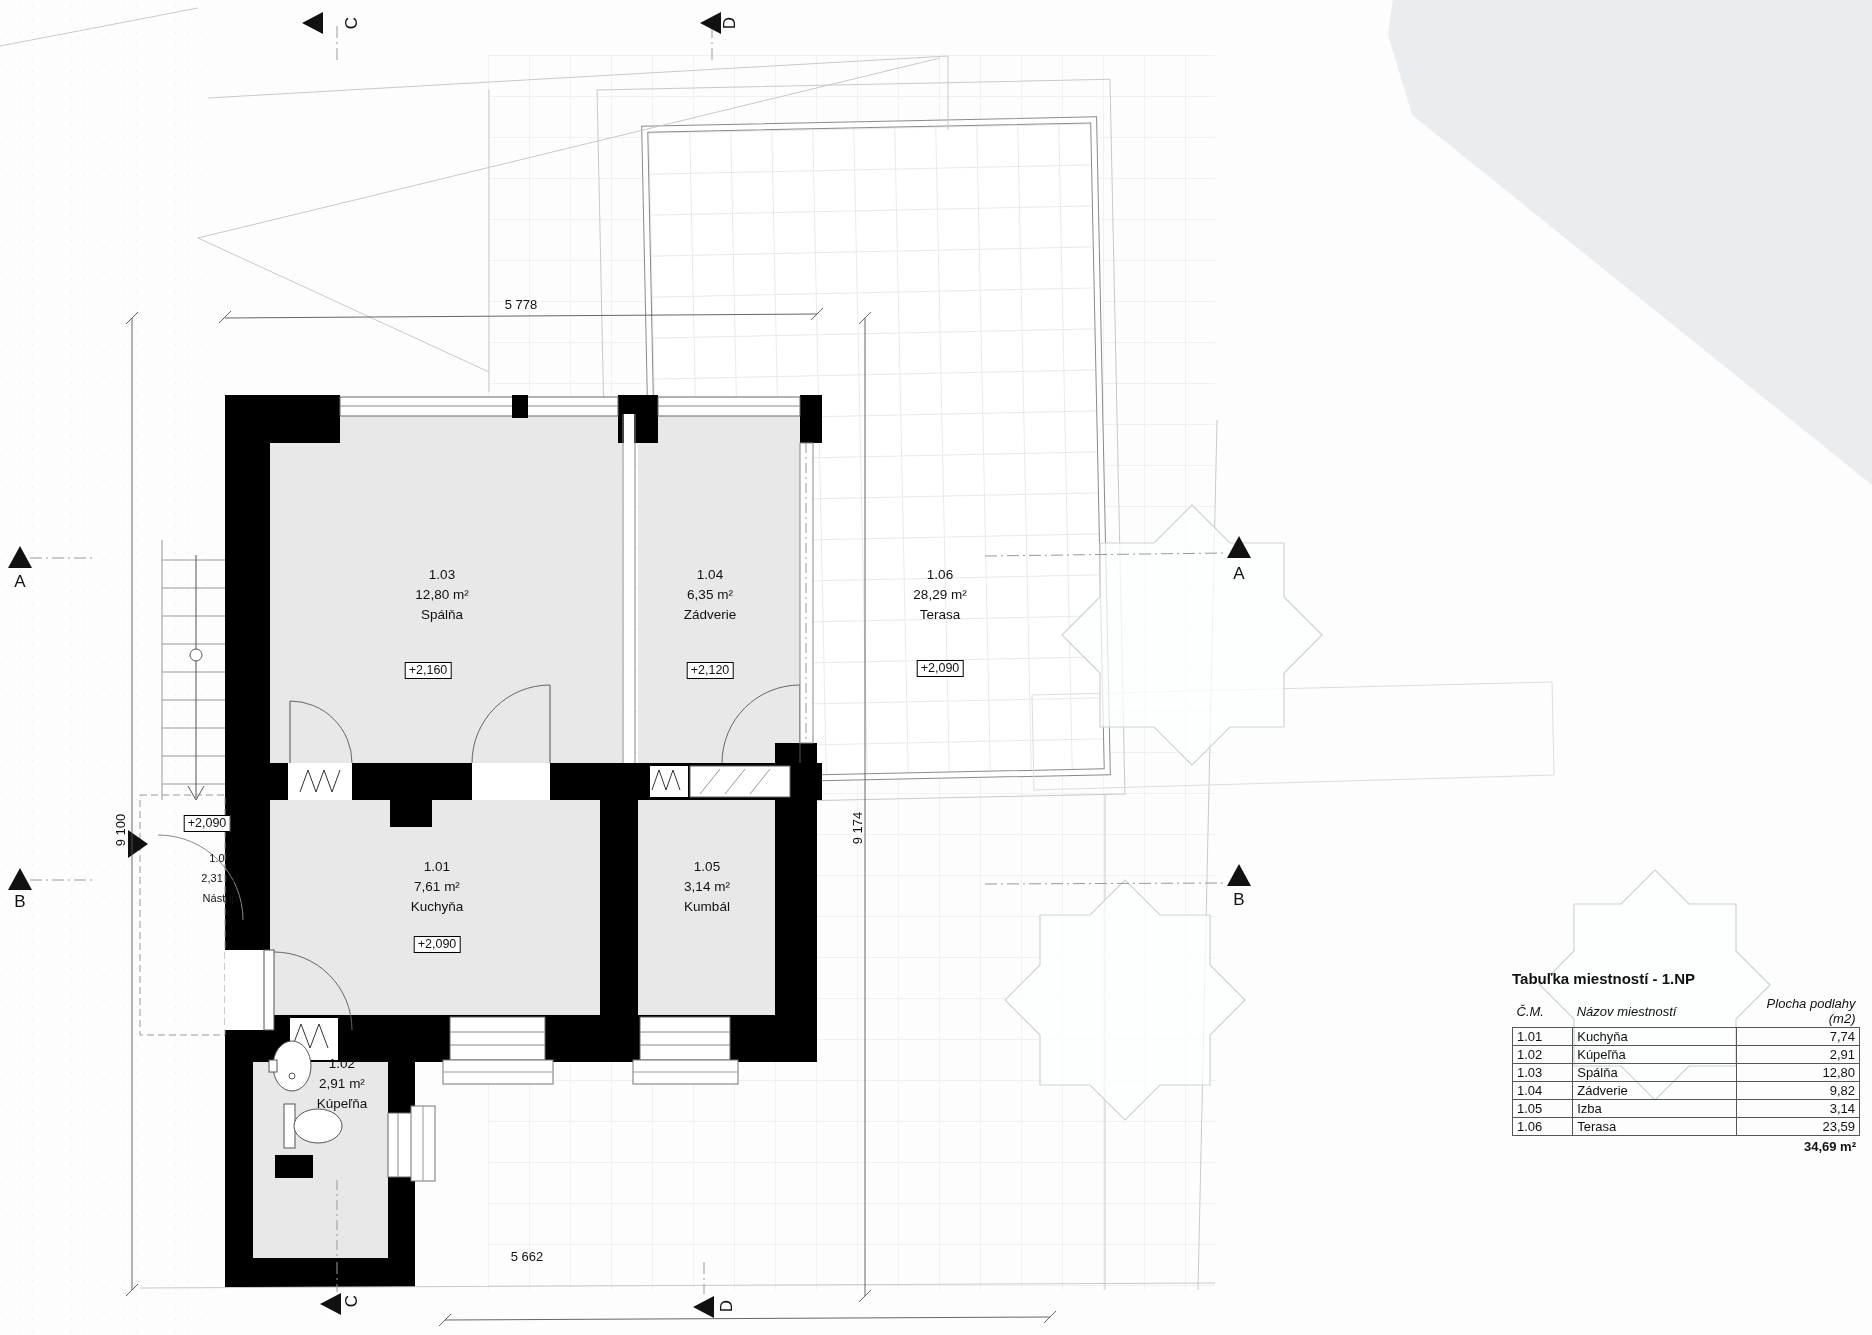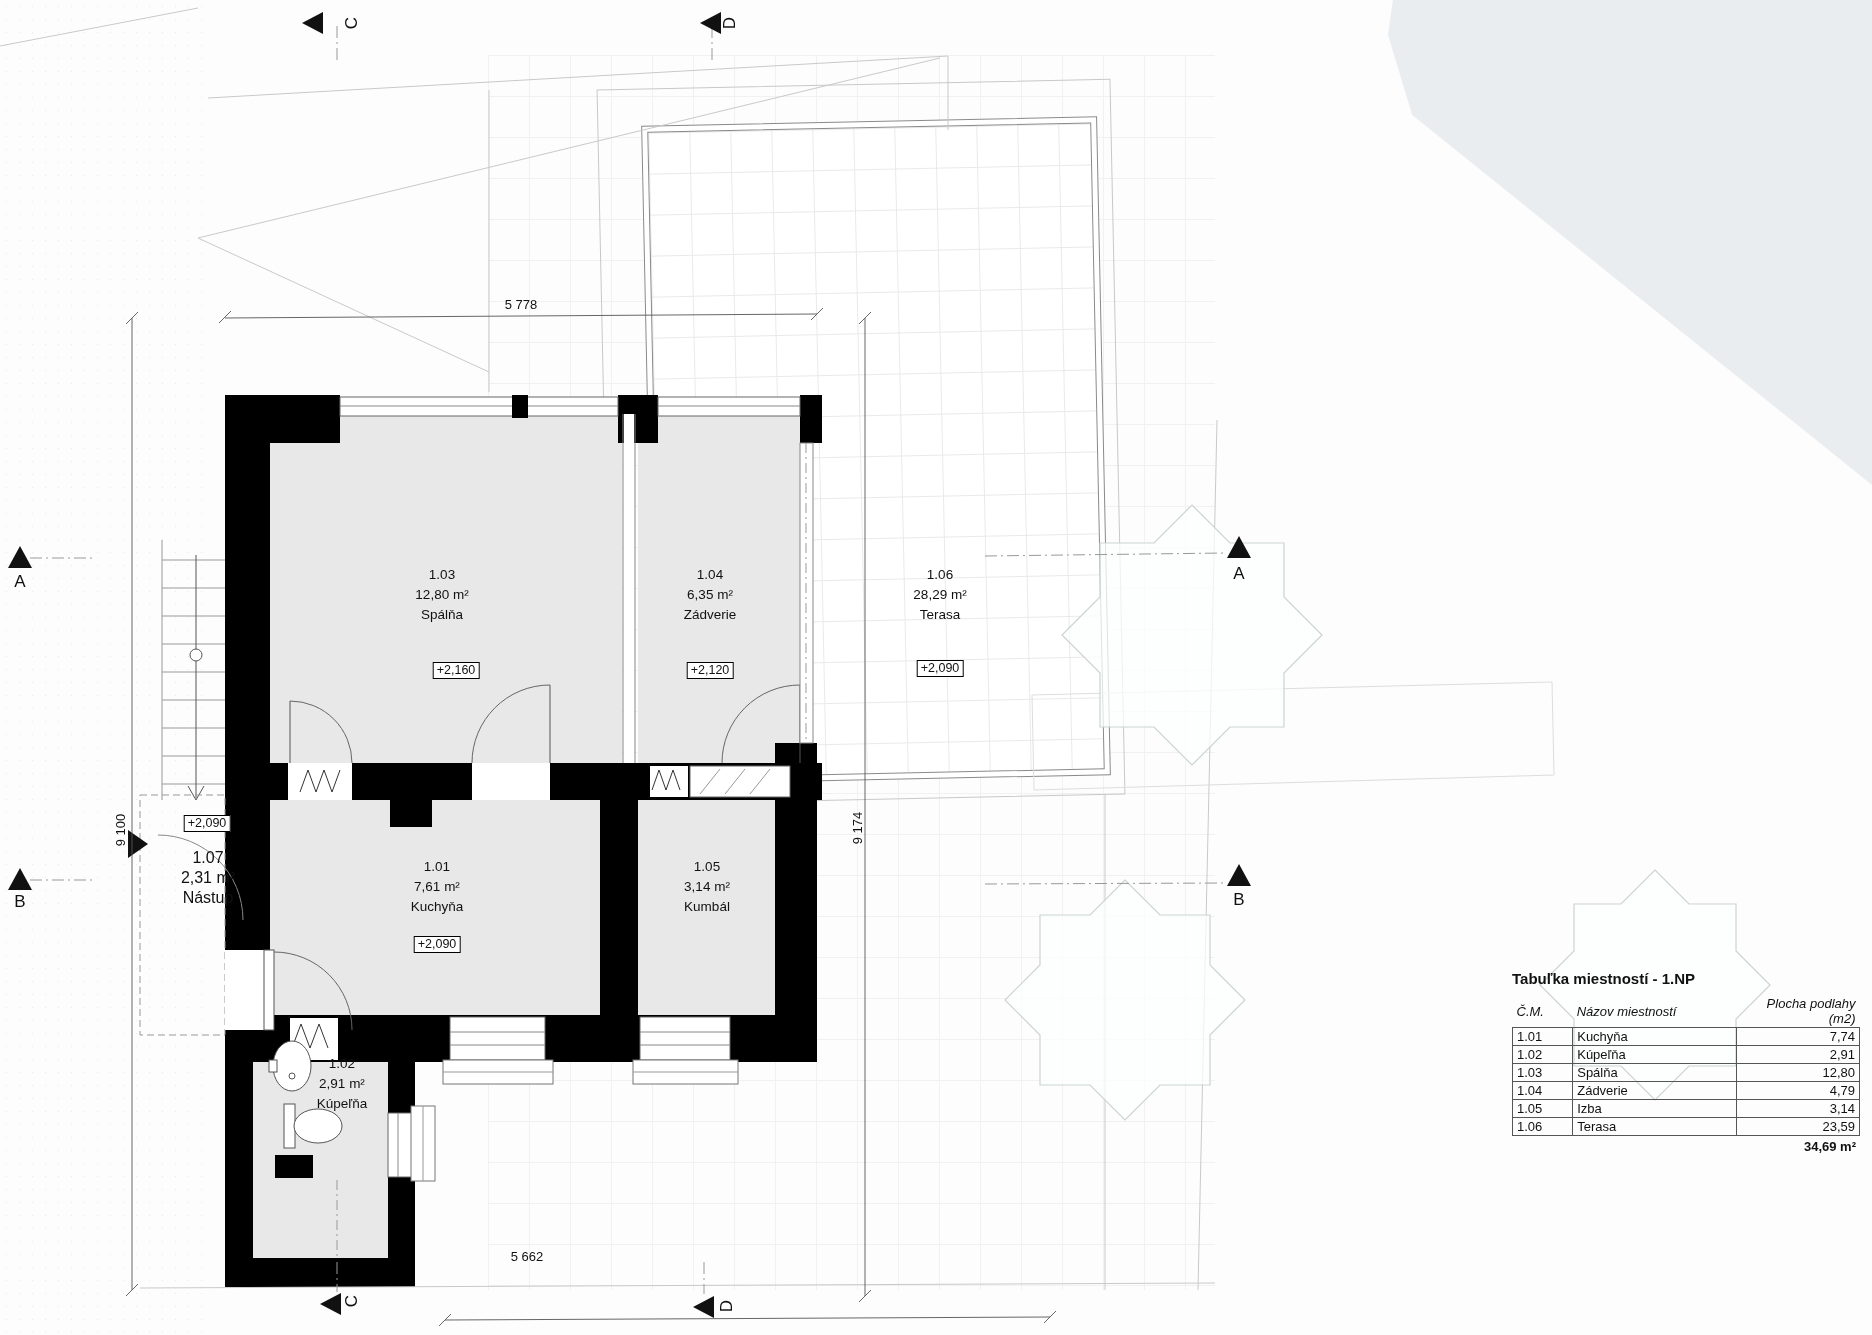--- a/index.html
+++ b/index.html
@@ -227,21 +227,21 @@
     </g>
   </svg>
 
   <div class="lbl-layer">
 
     <div class="rlabel" style="left:442px;top:565px">
       <div>1.03</div>
       <div>12,80 m²</div>
       <div>Spálňa</div>
     </div>
-    <div class="elev" style="left:456px;top:662px">+2,160</div>
+    <div class="elev" style="left:428px;top:662px">+2,160</div>
 
     <div class="rlabel" style="left:710px;top:565px">
       <div>1.04</div>
       <div>6,35 m²</div>
       <div>Zádverie</div>
     </div>
     <div class="elev" style="left:710px;top:662px">+2,120</div>
 
     <div class="rlabel" style="left:940px;top:565px">
       <div>1.06</div>
@@ -262,21 +262,21 @@
       <div>3,14 m²</div>
       <div>Kumbál</div>
     </div>
 
     <div class="rlabel" style="left:342px;top:1054px">
       <div>1.02</div>
       <div>2,91 m²</div>
       <div>Kúpeľňa</div>
     </div>
 
-    <div class="rlabel" style="left:208px;top:848px;font-size:16px">
+    <div class="rlabel" style="left:220px;top:848px;font-size:11px">
       <div>1.07</div>
       <div>2,31 m²</div>
       <div>Nástup</div>
     </div>
     <div class="elev" style="left:207px;top:815px">+2,090</div>
 
     <div class="dimtext" style="left:521px;top:304px">5 778</div>
     <div class="dimtext v" style="left:120px;top:830px">9 100</div>
     <div class="dimtext v" style="left:857px;top:828px">9 174</div>
     <div class="dimtext" style="left:527px;top:1256px">5 662</div>
@@ -313,21 +313,21 @@
           <td class="c-area">2,91</td>
         </tr>
         <tr>
           <td class="c-num">1.03</td>
           <td class="c-name">Spálňa</td>
           <td class="c-area">12,80</td>
         </tr>
         <tr>
           <td class="c-num">1.04</td>
           <td class="c-name">Zádverie</td>
-          <td class="c-area">4,79</td>
+          <td class="c-area">9,82</td>
         </tr>
         <tr>
           <td class="c-num">1.05</td>
           <td class="c-name">Izba</td>
           <td class="c-area">3,14</td>
         </tr>
         <tr>
           <td class="c-num">1.06</td>
           <td class="c-name">Terasa</td>
           <td class="c-area">23,59</td>

